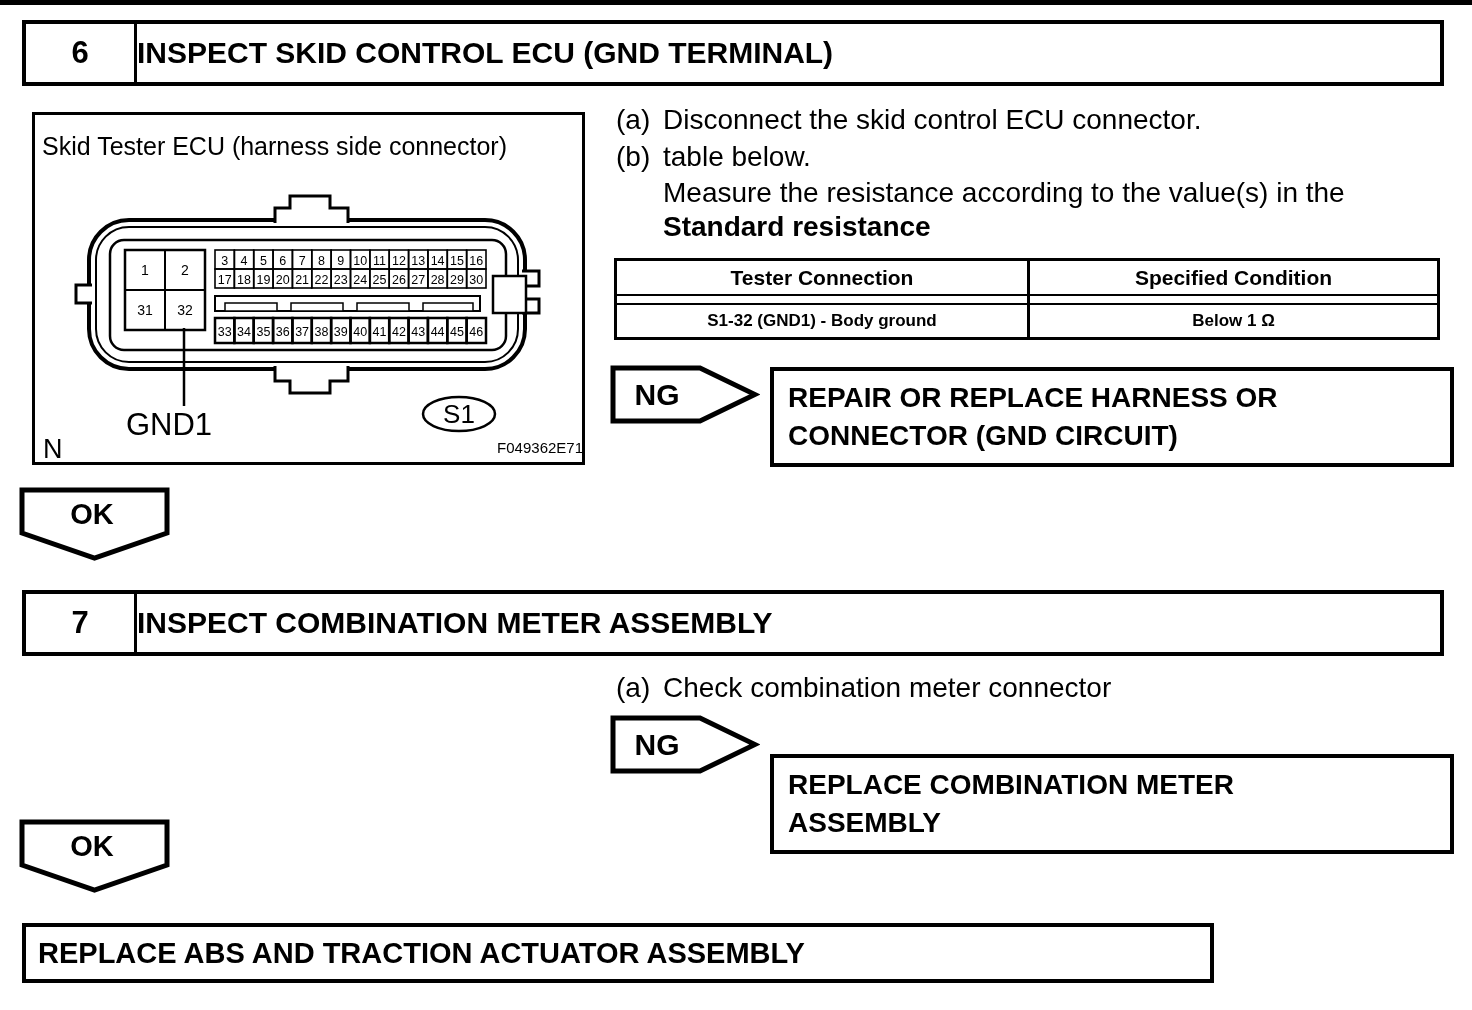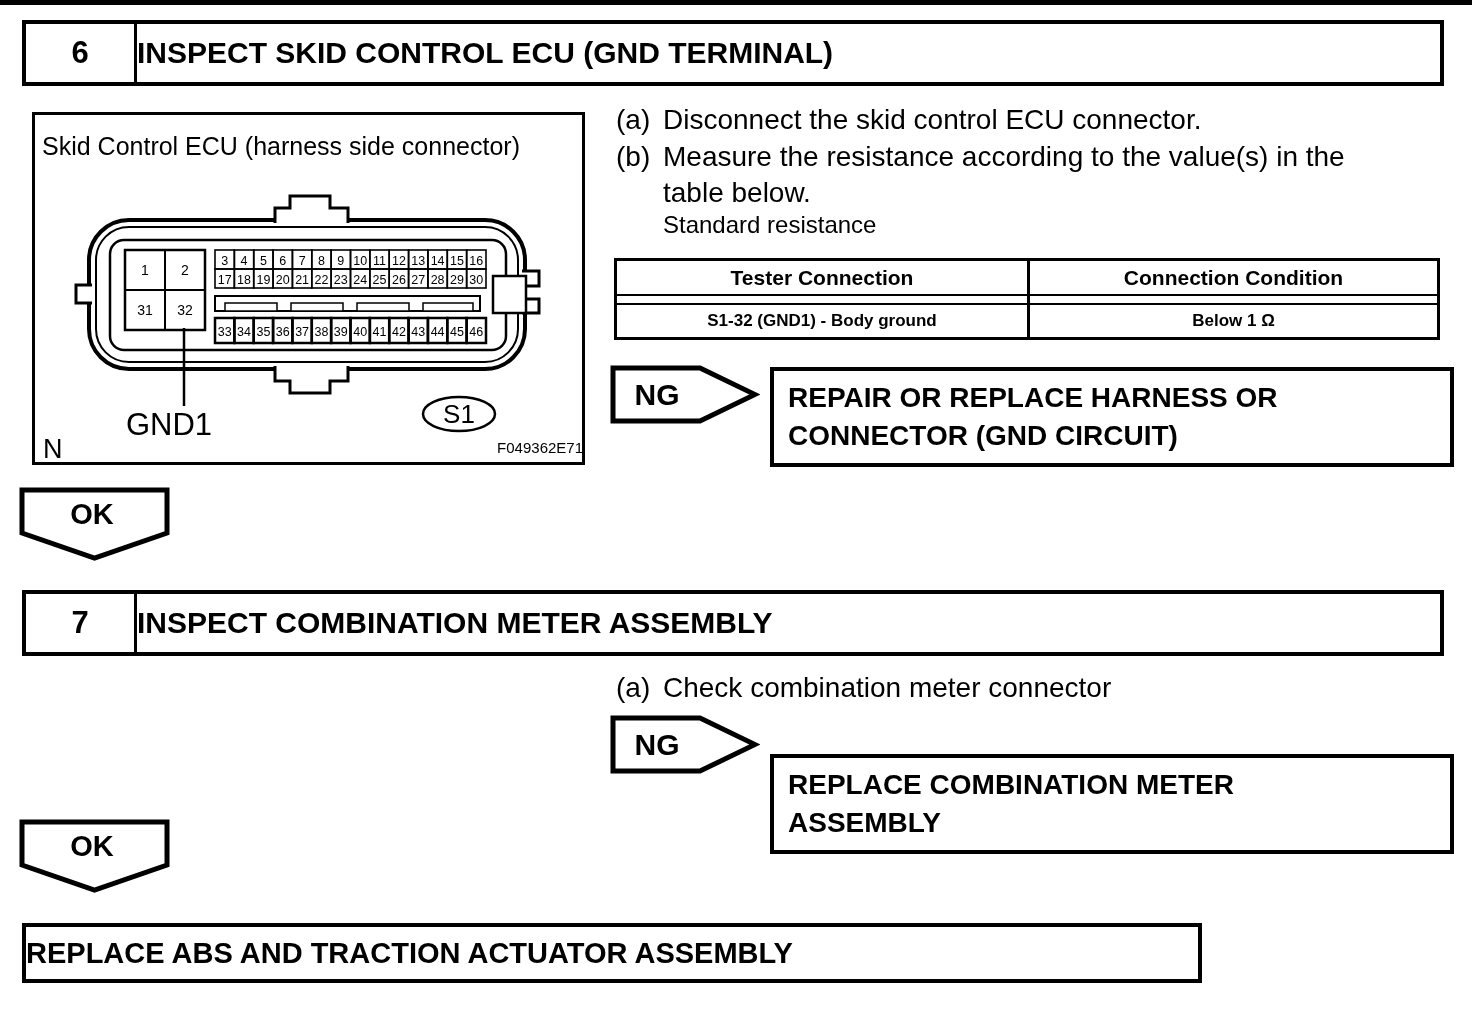--- a/index.html
+++ b/index.html
@@ -15,51 +15,51 @@
 
   
   .diagram-box{left:32px;top:112px;width:547px;height:347px;border:3px solid #000;background:#fff;}
   .diagram-caption{position:absolute;left:7px;top:17px;font-size:25px;white-space:nowrap;}
   .diagram-box svg{position:absolute;left:0;top:0;}
   svg text{font-family:"Liberation Sans",sans-serif;fill:#000;}
 
   
   .instr{display:flex;font-size:28px;line-height:36px;}
   .instr .marker{width:47px;flex:none;}
-  .subheading{font-weight:normal;font-size:24px;}
+  .subheading{font-weight:bold;font-size:28px;}
 
   
   .rtable{left:614px;top:258px;width:820px;border:3px solid #000;background:#fff;}
   .trow{display:flex;}
   .tc1{width:410px;border-right:3px solid #000;display:flex;align-items:center;justify-content:center;}
   .tc2{flex:1;display:flex;align-items:center;justify-content:center;}
   .thead-row{height:33px;font-weight:bold;font-size:21px;}
   .tsep{height:7px;border-top:2px solid #000;border-bottom:2px solid #000;}
   .tdata-row{height:32px;font-weight:bold;font-size:17px;}
 
   
   .ng-svg{width:150px;height:60px;}
   .action-box{width:662px;border:4px solid #000;background:#fff;font-weight:bold;font-size:28px;line-height:38px;padding:8px 0 8px 14px;}
   .ok-svg{width:152px;height:75px;}
 
   .final-box{left:22px;top:923px;width:1172px;height:52px;border:4px solid #000;display:flex;align-items:center;
-             font-weight:bold;font-size:29px;background:#fff;}
+             padding-left:12px;font-weight:bold;font-size:29px;background:#fff;}
 </style>
 </head>
 <body>
 
 <div class="abs top-rule"></div>
 
 <div class="abs step-header" style="top:20px;">
   <div class="step-num">6</div>
   <div class="step-title">INSPECT SKID CONTROL ECU (GND TERMINAL)</div>
 </div>
 
 <div class="abs diagram-box">
-  <div class="diagram-caption">Skid Control ECU (harness side connector)</div>
+  <div class="diagram-caption">Skid Tester ECU (harness side connector)</div>
   <svg id="connector-svg" width="547" height="347" viewBox="0 0 547 347">
 
     <rect x="54" y="105" width="436" height="149" rx="40" ry="40" fill="#fff" stroke="#000" stroke-width="4"></rect>
     <rect x="61" y="112" width="422" height="135" rx="33" ry="33" fill="none" stroke="#000" stroke-width="2"></rect>
 
     <path d="M240,108 L240,93 L255,93 L255,81 L295,81 L295,93 L313,93 L313,108" fill="#fff" stroke="#000" stroke-width="3"></path>
     <path d="M240,251 L240,266 L255,266 L255,278 L295,278 L295,266 L313,266 L313,251" fill="#fff" stroke="#000" stroke-width="3"></path>
     <path d="M57,170 L41,170 L41,188 L57,188" fill="#fff" stroke="#000" stroke-width="3"></path>
     <path d="M487,156 L504,156 L504,171 L487,171" fill="#fff" stroke="#000" stroke-width="3"></path>
     <path d="M487,184 L504,184 L504,198 L487,198" fill="#fff" stroke="#000" stroke-width="3"></path>
@@ -181,30 +181,30 @@
 
 <div class="abs instr" style="left:616px;top:102px;width:830px;">
   <span class="marker">(a)</span>
   <div>
       <div>Disconnect the skid control ECU connector.</div>
     </div>
 </div>
 <div class="abs instr" style="left:616px;top:139px;width:830px;">
   <span class="marker">(b)</span>
   <div>
+    <div>table below.</div>
     <div>Measure the resistance according to the value(s) in the</div>
-    <div>table below.</div>
   </div>
 </div>
 <div class="abs subheading" style="left:663px;top:211px;">Standard resistance</div>
 
 <div class="abs rtable">
   <div class="trow thead-row">
     <div class="tc1">Tester Connection</div>
-    <div class="tc2">Connection Condition</div>
+    <div class="tc2">Specified Condition</div>
   </div>
   <div class="trow tsep">
     <div class="tc1"></div>
       <div class="tc2"></div>
   </div>
   <div class="trow tdata-row">
     <div class="tc1">S1-32 (GND1) - Body ground</div>
     <div class="tc2">Below 1 Ω</div>
   </div>
 </div>

